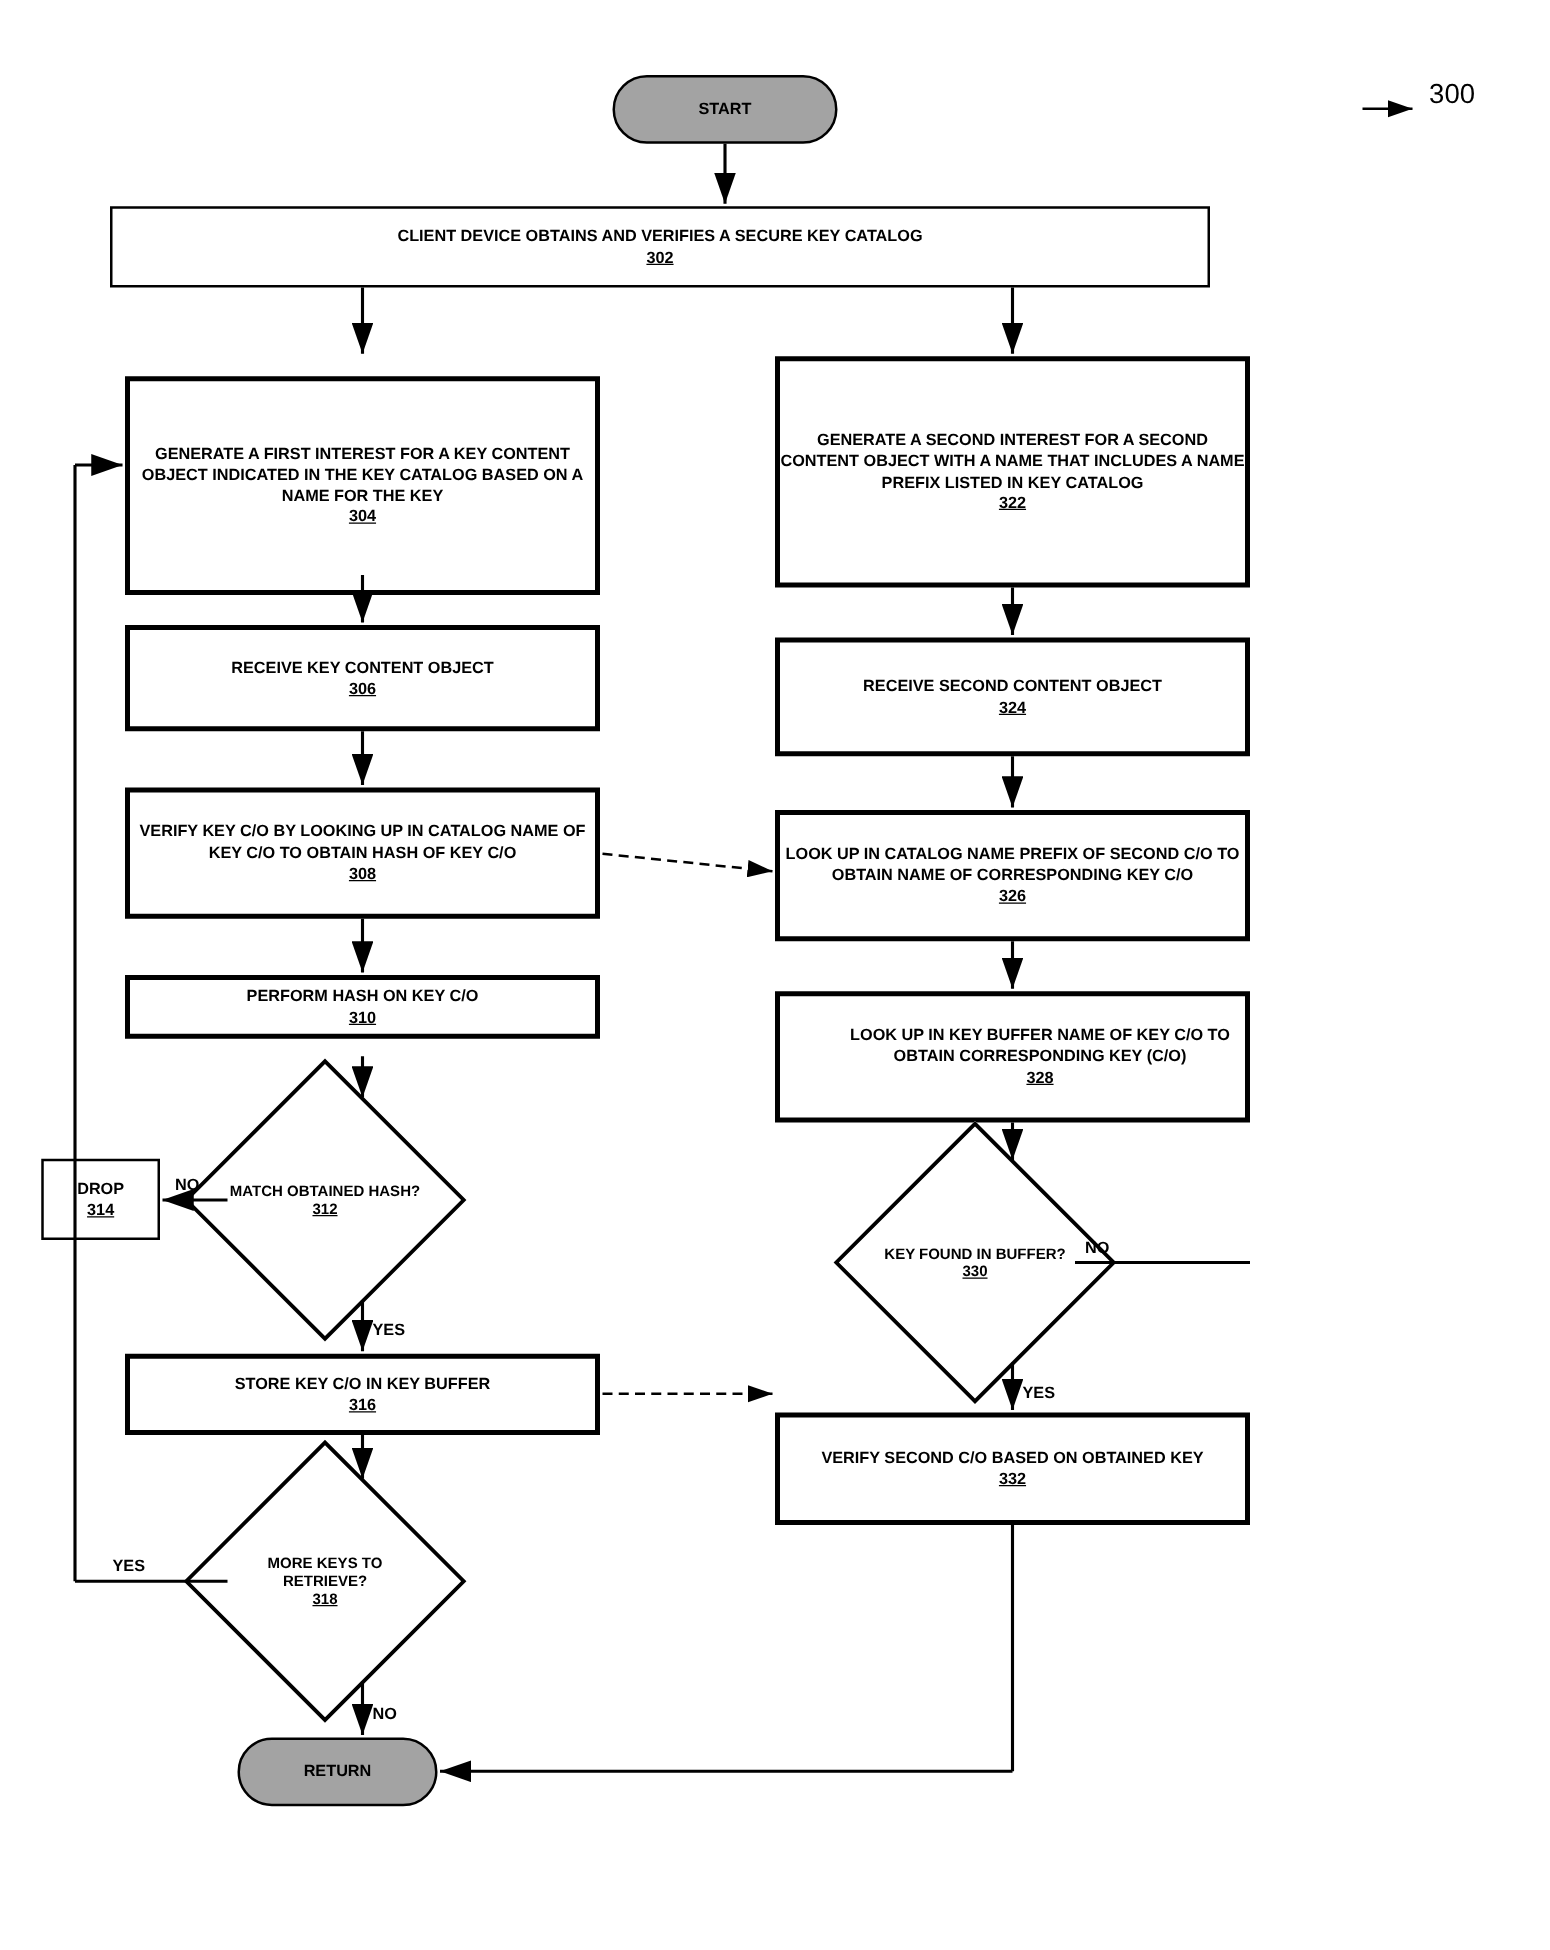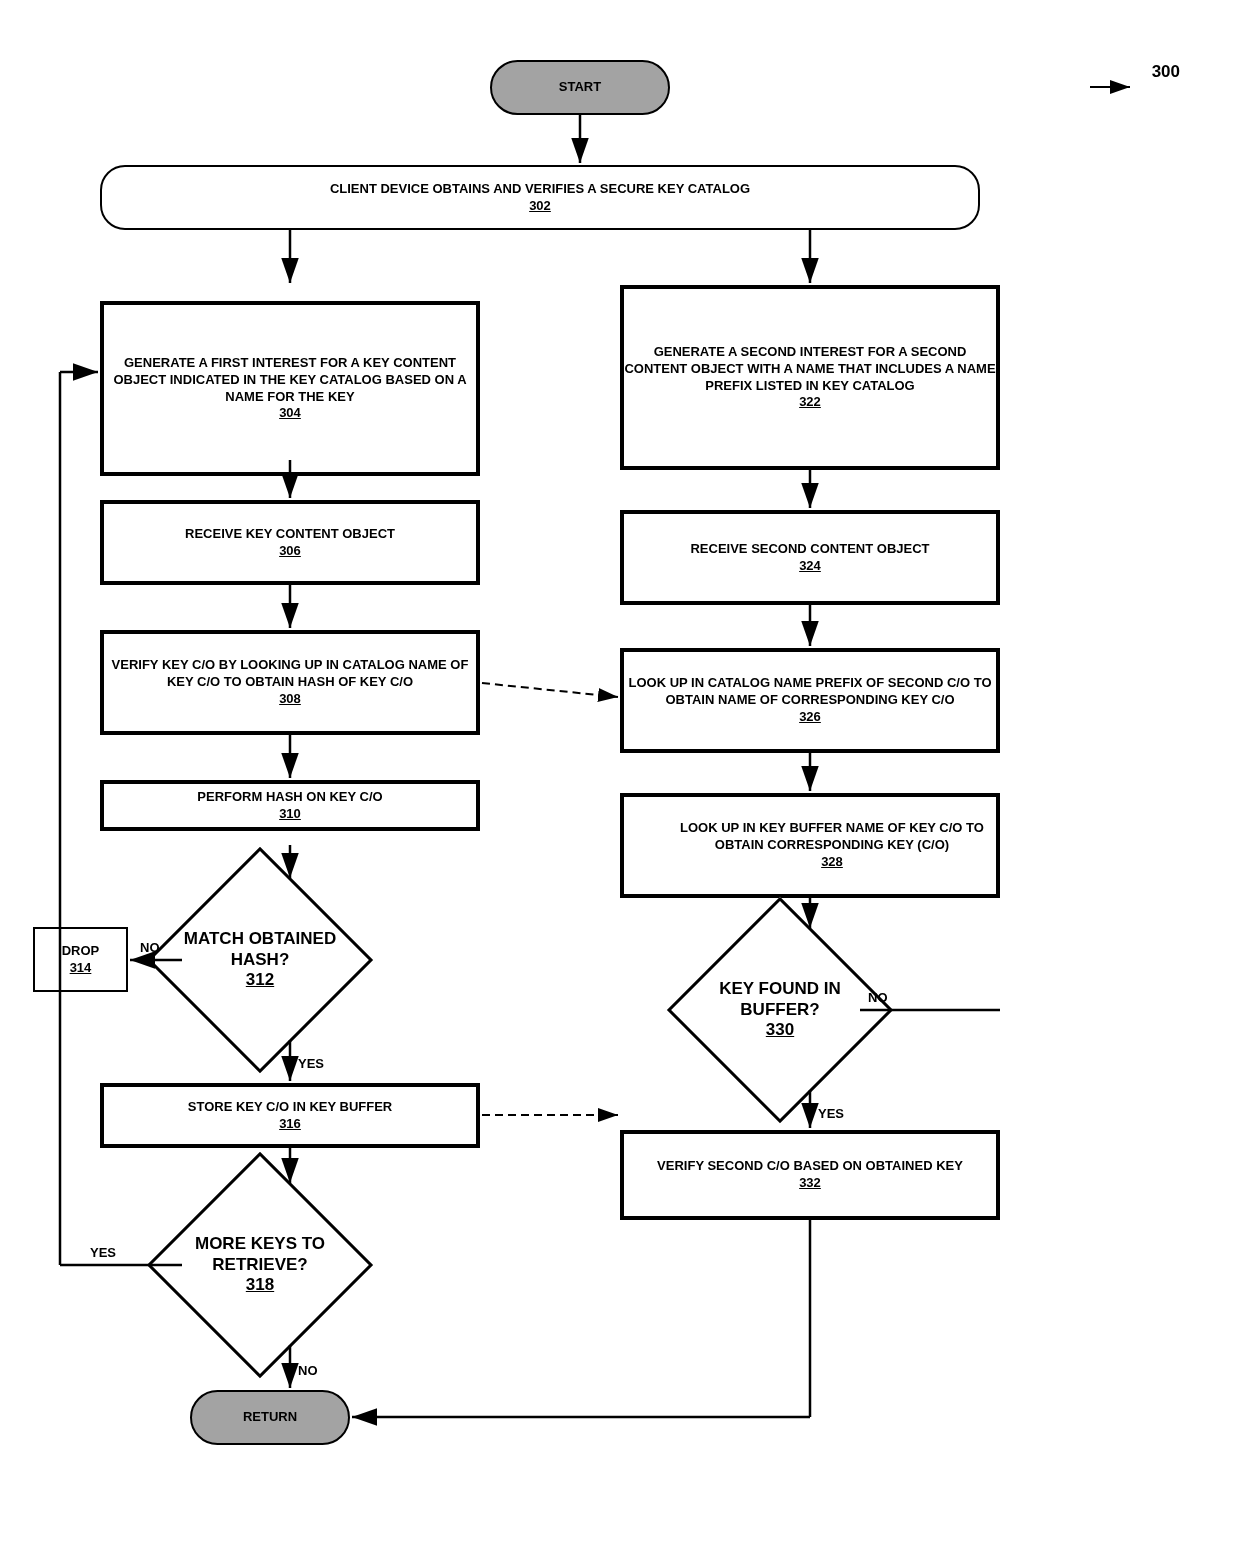--- a/index.html
+++ b/index.html
@@ -52,57 +52,57 @@
       transform: rotate(45deg);
       border: 3.5px solid #000;
     }
 
     .diamond-label {
       position: absolute;
       display: flex;
       align-items: center;
       justify-content: center;
       text-align: center;
-      font-size: 17px;
+      font-size: 12px;
       font-weight: bold;
       line-height: 1.2;
     }
 
     .underline { text-decoration: underline; }
 
     
     .arrows-svg {
       position: absolute;
       top: 0;
       left: 0;
       width: 1240px;
       height: 1560px;
       pointer-events: none;
     }
 
     .ref-number {
       position: absolute;
-      font-size: 17px;
-      font-weight: bold;
+      font-size: 22px;
+      font-weight: normal;
     }
   </style>
 </head>
 <body>
 
 <div class="diagram-container">
 
   <div class="ref-number" style="top:62px; right:60px;">
     <span>300</span>
   </div>
 
   <div class="shape rounded" style="top:60px; left:490px; width:180px; height:55px;">
     <span>START</span>
   </div>
 
-  <div class="shape rect" style="top:165px; left:100px; width:880px; height:65px;border-radius:25px;">
+  <div class="shape rect" style="top:165px; left:88px; width:880px; height:65px;">
     <div>
       <span>CLIENT DEVICE OBTAINS AND VERIFIES A SECURE KEY CATALOG</span><br>
       <span class="underline">302</span>
     </div>
   </div>
 
   <div class="shape rect-thick" style="top:285px; left:100px; width:380px; height:175px;margin-top:16px;">
     <div>
       <span>GENERATE A FIRST INTEREST FOR A KEY CONTENT OBJECT INDICATED IN THE KEY CATALOG BASED ON A NAME FOR THE KEY</span><br>
       <span class="underline">304</span>

